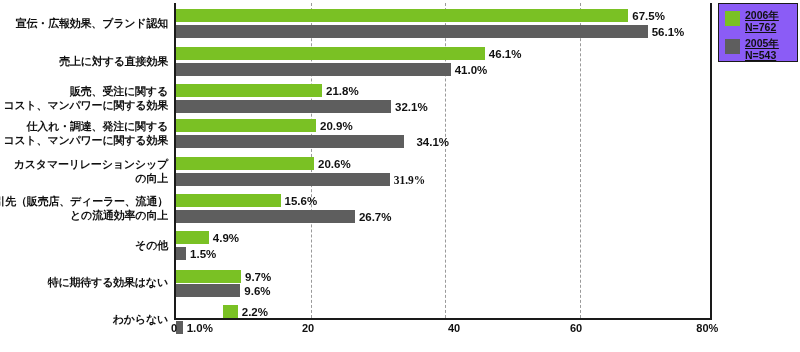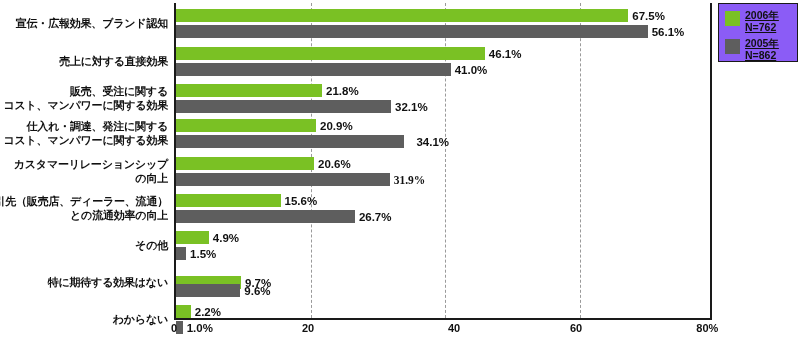--- a/index.html
+++ b/index.html
@@ -223,32 +223,32 @@
           <div class="bar s2006" style="width: 32.83px; background: rgb(122, 193, 36);"></div>
           <div class="bar-value" style="left: 32.83px; text-align: right;">4.9%</div>
         </div>
         <div class="bar-wrap" style="top: 247px; width: 536px;">
           <div class="bar s2005" style="width: 10.05px; background: rgb(94, 94, 94);"></div>
           <div class="bar-value" style="left: 10.05px;">1.5%</div>
         </div>
       </div>
       <div class="cat-row" style="top: 0px;">
         <div class="cat-label" style="top: 275.75px;">特に期待する効果はない</div>
-        <div class="bar-wrap" style="top: 276px; width: 536px;">
+        <div class="bar-wrap" style="top: 270px; width: 536px;">
           <div class="bar s2006" style="width: 64.99px; background: rgb(122, 193, 36);"></div>
           <div class="bar-value" style="left: 64.99px;">9.7%</div>
         </div>
         <div class="bar-wrap" style="top: 284px; width: 536px;">
           <div class="bar s2005" style="width: 64.32px; background: rgb(94, 94, 94);"></div>
           <div class="bar-value" style="left: 64.32px;">9.6%</div>
         </div>
       </div>
       <div class="cat-row" style="top: 0px;">
         <div class="cat-label" style="top: 312.75px;">わからない</div>
-        <div class="bar-wrap" style="top: 305px; width: 536px;">
+        <div class="bar-wrap" style="top: 305px; width: 536px; margin-left: 47px;">
           <div class="bar s2006" style="width: 14.74px; background: rgb(122, 193, 36);"></div>
           <div class="bar-value" style="left: 14.74px;">2.2%</div>
         </div>
         <div class="bar-wrap" style="top: 321px; width: 536px;">
           <div class="bar s2005" style="width: 6.7px; background: rgb(94, 94, 94);"></div>
           <div class="bar-value" style="left: 6.7px;">1.0%</div>
         </div>
       </div>
     </div>
   <div id="ticks-layer">
@@ -261,17 +261,17 @@
 
   <div id="legend">
       <div class="legend-item">
         <div class="legend-swatch s2006" style="background: rgb(122, 193, 36);"></div>
         <div class="legend-text">2006年
 N=762</div>
       </div>
       <div class="legend-item">
         <div class="legend-swatch s2005" style="background: rgb(94, 94, 94);"></div>
         <div class="legend-text">2005年
-N=862</div>
+N=543</div>
       </div>
     </div>
 
 </div>
 
 </body></html>

